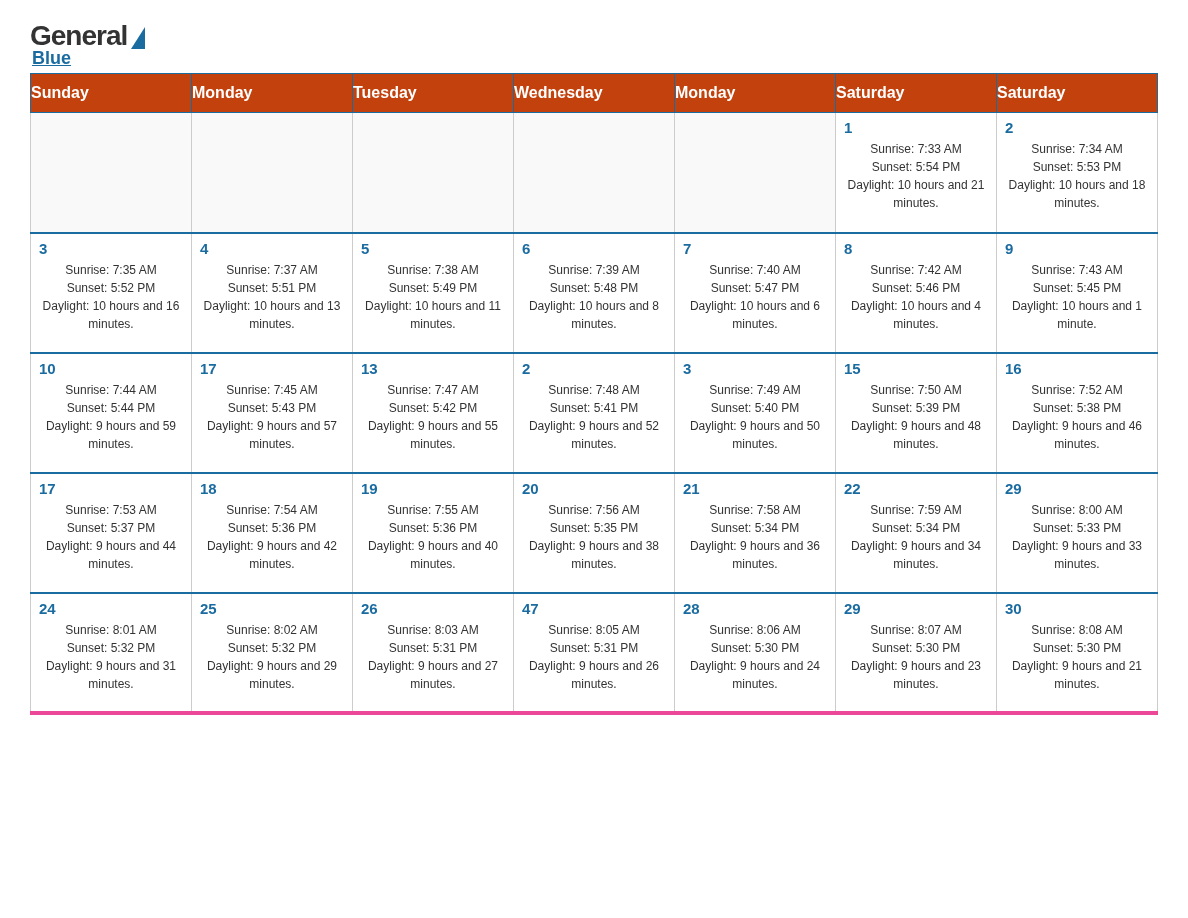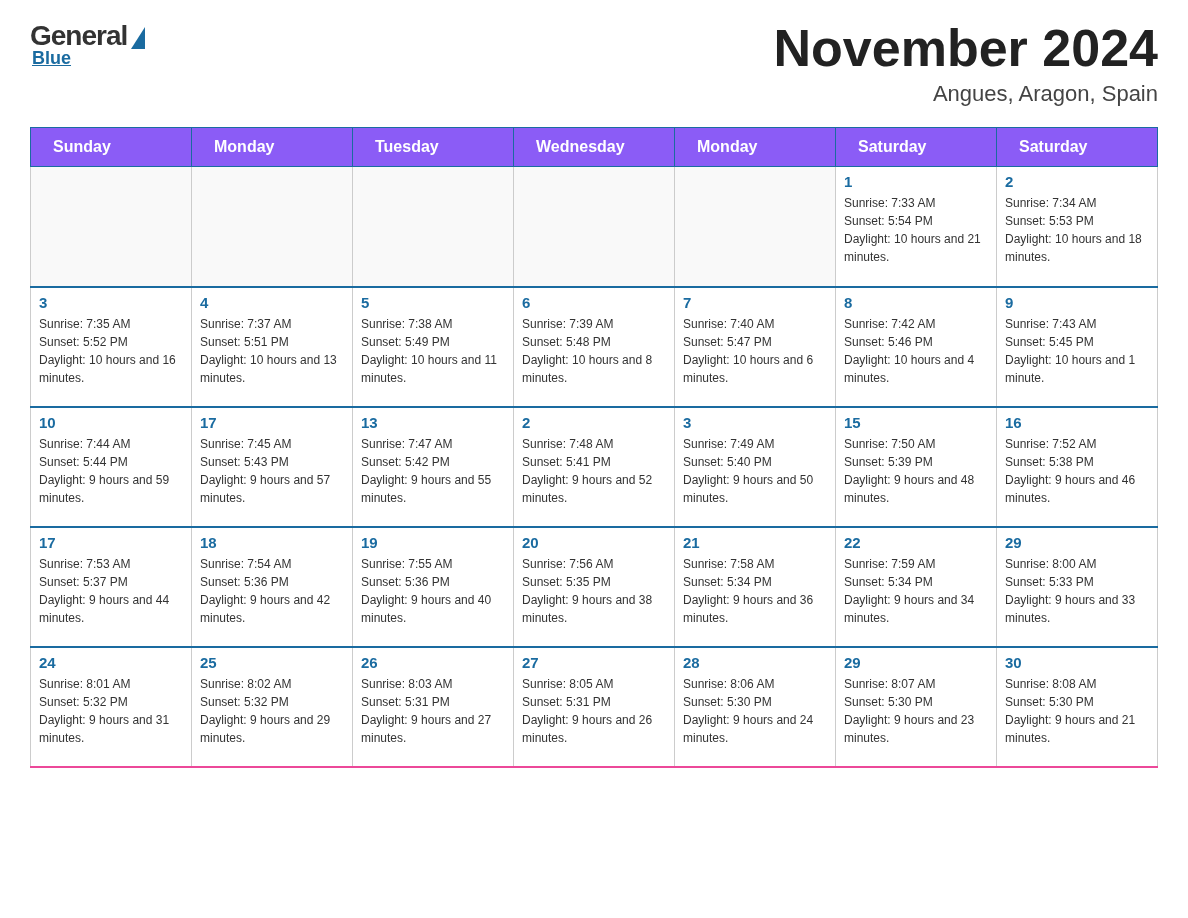--- a/index.html
+++ b/index.html
@@ -6,22 +6,22 @@
     body {
       font-family: Arial, sans-serif;
       background: #fff;
       width: 1188px;
       min-height: 918px;
       padding: 20px 30px;
     }
     .header {
       display: flex;
       justify-content: space-between;
-      align-items: flex-start;
-      margin-bottom: 20px;
+      align-items: flex-end;
+      margin-bottom: 4px;
     }
     .logo {
       display: flex;
       flex-direction: column;
       align-items: flex-start;
     }
     .logo-top {
       display: flex;
       align-items: center;
     }
@@ -68,25 +68,25 @@
       font-size: 22px;
       color: #444;
       margin-top: 4px;
     }
     table {
       width: 100%;
       border-collapse: collapse;
       table-layout: fixed;
     }
     thead th {
-      background-color: #8b5cf6;
+      background-color: #c2410c;
       color: #fff;
       font-size: 16px;
       font-weight: bold;
-      padding: 10px 22px;
+      padding: 10px 0;
       text-align: left;
       border: 1px solid #1a6ba0;
     }
     tbody td {
       vertical-align: top;
       border: 1px solid #ccc;
       padding: 6px 8px;
       font-size: 12.5px;
       color: #333;
       height: 120px;
@@ -95,46 +95,43 @@
       font-size: 15px;
       font-weight: bold;
       color: #1a6ba0;
       display: block;
       margin-bottom: 4px;
     }
     .sun-info {
       color: #333;
       font-size: 12px;
       line-height: 1.5;
+      text-align: center;
     }
     tbody tr {
       border-bottom: 2px solid #1a6ba0;
     }
     tbody tr:last-child {
-      border-bottom: 2px solid #ec4899;
+      border-bottom: 4px solid #ec4899;
     }
     .empty-cell {
       background: #f9f9f9;
     }
   </style>
 </head>
 <body>
 
 <div class="header">
   <div class="logo">
     <div class="logo-top">
       <span class="logo-general">General</span>
       <div class="logo-triangle"></div>
       <span class="logo-blue"></span>
     </div>
     <div class="logo-bottom">Blue</div>
-  </div>
-  <div class="title-block">
-    <div class="month-year">November 2024</div>
-    <div class="location">Angues, Aragon, Spain</div>
   </div>
 </div>
 
 <table>
   <thead>
     <tr>
       <th>Sunday</th>
       <th>Monday</th>
       <th>Tuesday</th>
       <th>Wednesday</th>
@@ -256,21 +253,21 @@
         </td>
         <td>
           <span class="day-number">25</span>
           <div class="sun-info">Sunrise: 8:02 AM<br>Sunset: 5:32 PM<br>Daylight: 9 hours and 29 minutes.</div>
         </td>
         <td>
           <span class="day-number">26</span>
           <div class="sun-info">Sunrise: 8:03 AM<br>Sunset: 5:31 PM<br>Daylight: 9 hours and 27 minutes.</div>
         </td>
         <td>
-          <span class="day-number">27</span>
+          <span class="day-number">47</span>
           <div class="sun-info">Sunrise: 8:05 AM<br>Sunset: 5:31 PM<br>Daylight: 9 hours and 26 minutes.</div>
         </td>
         <td>
           <span class="day-number">28</span>
           <div class="sun-info">Sunrise: 8:06 AM<br>Sunset: 5:30 PM<br>Daylight: 9 hours and 24 minutes.</div>
         </td>
         <td>
           <span class="day-number">29</span>
           <div class="sun-info">Sunrise: 8:07 AM<br>Sunset: 5:30 PM<br>Daylight: 9 hours and 23 minutes.</div>
         </td>

